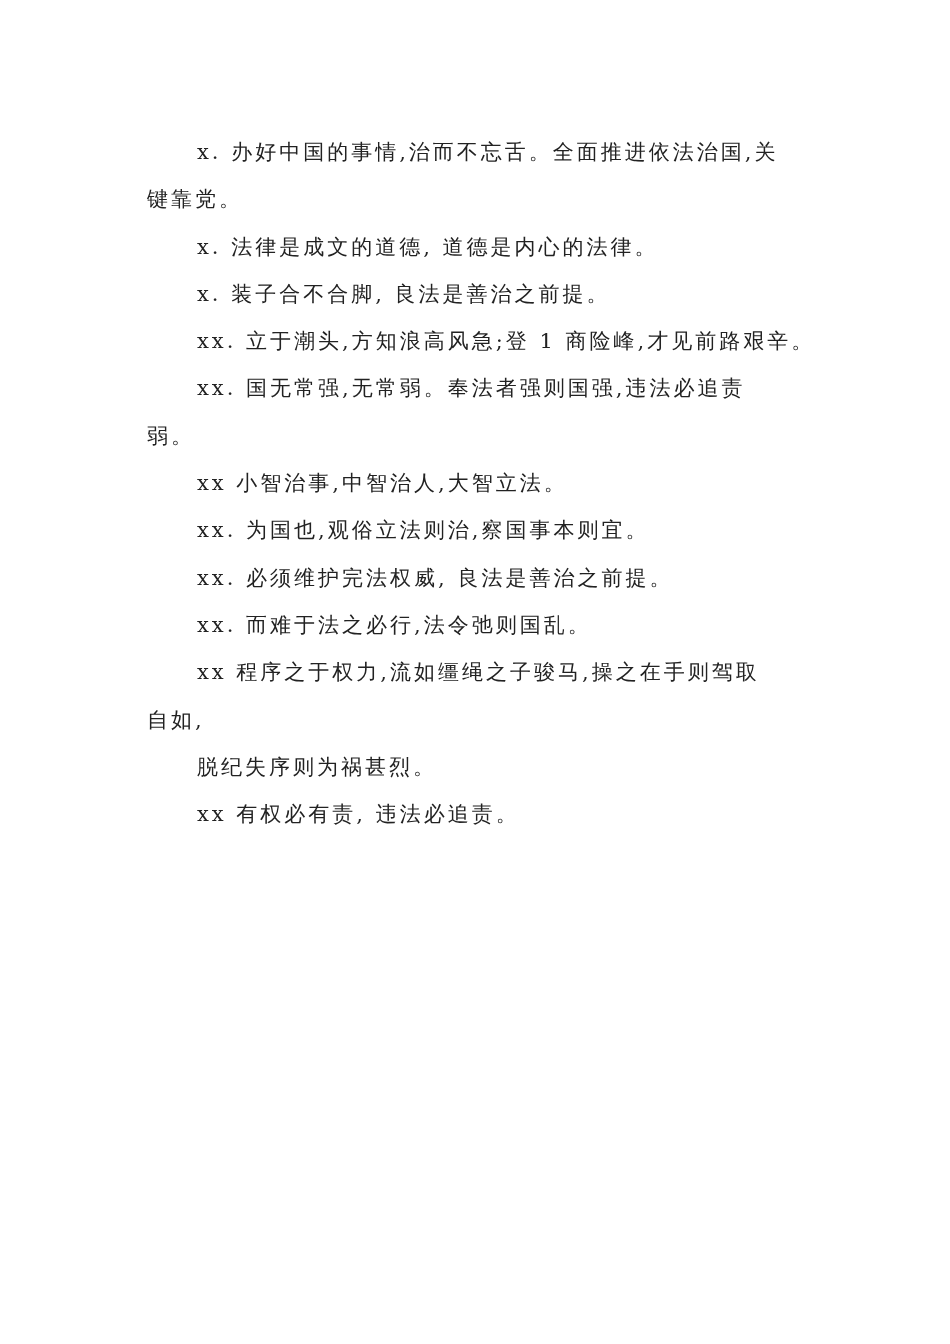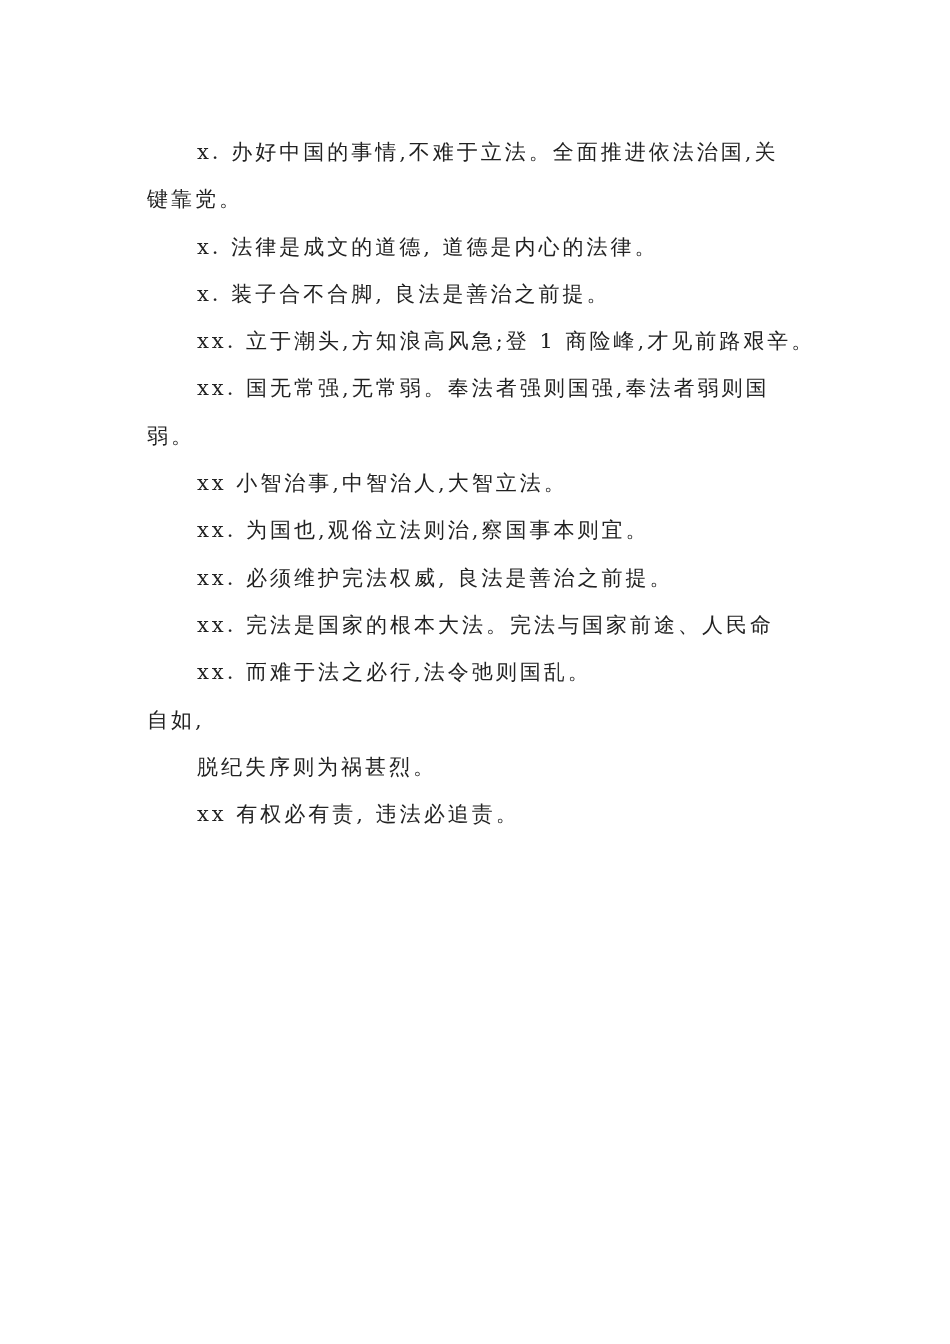--- a/index.html
+++ b/index.html
@@ -39,45 +39,45 @@
   .indent {
     padding-left: 50px;
   }
 </style>
 </head>
 <body>
 
 <div class="page">
   <div class="content">
 
-    <div class="line indent">x. 办好中国的事情,不难于立法。全面推进依法治国,关</div>
+    <div class="line indent">x. 办好中国的事情,治而不忘舌。全面推进依法治国,关</div>
     <div class="line">键靠党。</div>
 
     <div class="line indent">x. 法律是成文的道德, 道德是内心的法律。</div>
 
     <div class="line indent">x. 装子合不合脚, 良法是善治之前提。</div>
 
     <div class="line indent">xx. 立于潮头,方知浪高风急;登 1 商险峰,才见前路艰辛。</div>
 
-    <div class="line indent">xx. 国无常强,无常弱。奉法者强则国强,奉法者弱则国</div>
+    <div class="line indent">xx. 国无常强,无常弱。奉法者强则国强,违法必追责</div>
     <div class="line">弱。</div>
 
     <div class="line indent">xx 小智治事,中智治人,大智立法。</div>
 
     <div class="line indent">xx. 为国也,观俗立法则治,察国事本则宜。</div>
 
 
     <div class="line indent">xx. 必须维护完法权威, 良法是善治之前提。</div>
 
-    <div class="line indent">xx. 完法是国家的根本大法。完法与国家前途、人民命</div>
 
 
     <div class="line indent">xx. 而难于法之必行,法令弛则国乱。</div>
 
 
+    <div class="line indent">xx 程序之于权力,流如缰绳之子骏马,操之在手则驾取</div>
     <div class="line">自如,</div>
 
     <div class="line indent">脱纪失序则为祸甚烈。</div>
 
     <div class="line indent">xx  有权必有责, 违法必追责。</div>
 
 
   </div>
 </div>
 

